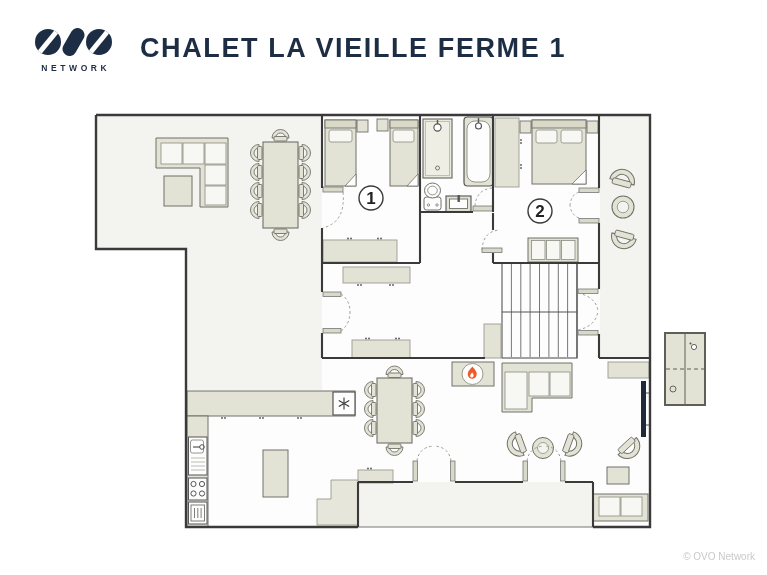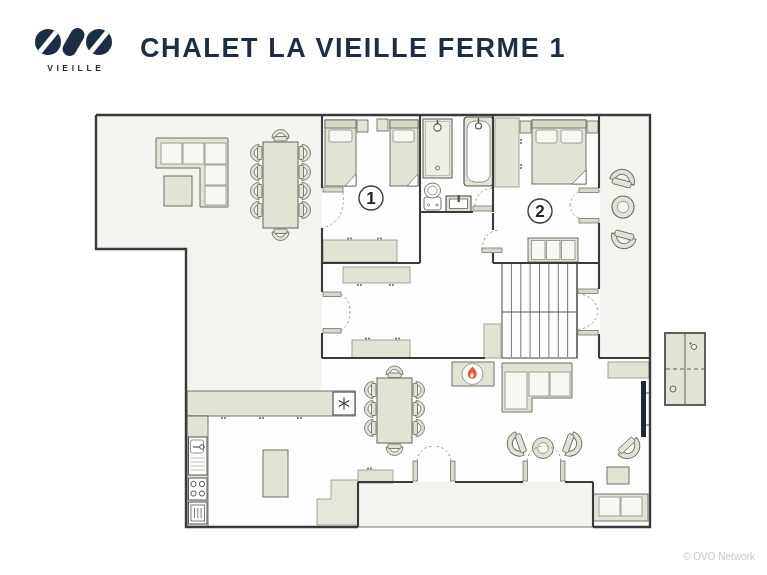--- a/index.html
+++ b/index.html
@@ -27,21 +27,21 @@
         <clipPath id="c2">
             <circle cx="64" cy="15" r="13"></circle>
           </clipPath>
       </defs>
       <circle cx="13" cy="15" r="13" fill="#1d2d44"></circle>
       <line x1="4" y1="26" x2="22" y2="4" stroke="#fff" stroke-width="5" clip-path="url(#c1)"></line>
       <rect x="31.5" y="0" width="14" height="30" rx="7" fill="#1d2d44" transform="rotate(30 38.5 15)"></rect>
       <circle cx="64" cy="15" r="13" fill="#1d2d44"></circle>
       <line x1="55" y1="26" x2="73" y2="4" stroke="#fff" stroke-width="5" clip-path="url(#c2)"></line>
     </svg>
-    <div class="logo-word">VIEILLE</div>
+    <div class="logo-word">NETWORK</div>
   </div>
   <h1 class="title">CHALET LA VIEILLE FERME 1</h1>
 </div>
 
 <svg class="plan" width="767" height="575" viewBox="0 0 767 575">
   <defs>
     <g id="chairS">
       <path d="M -8.5 3 A 8.5 8.5 0 1 1 8.5 3 L 5 3 A 5 5 0 1 0 -5 3 Z" fill="#e3e3d5" stroke="#70706a" stroke-width="0.9"></path>
       <rect x="-6.5" y="1.5" width="13" height="4.5" rx="1" fill="#e3e3d5" stroke="#70706a" stroke-width="0.9"></rect>
     </g>

